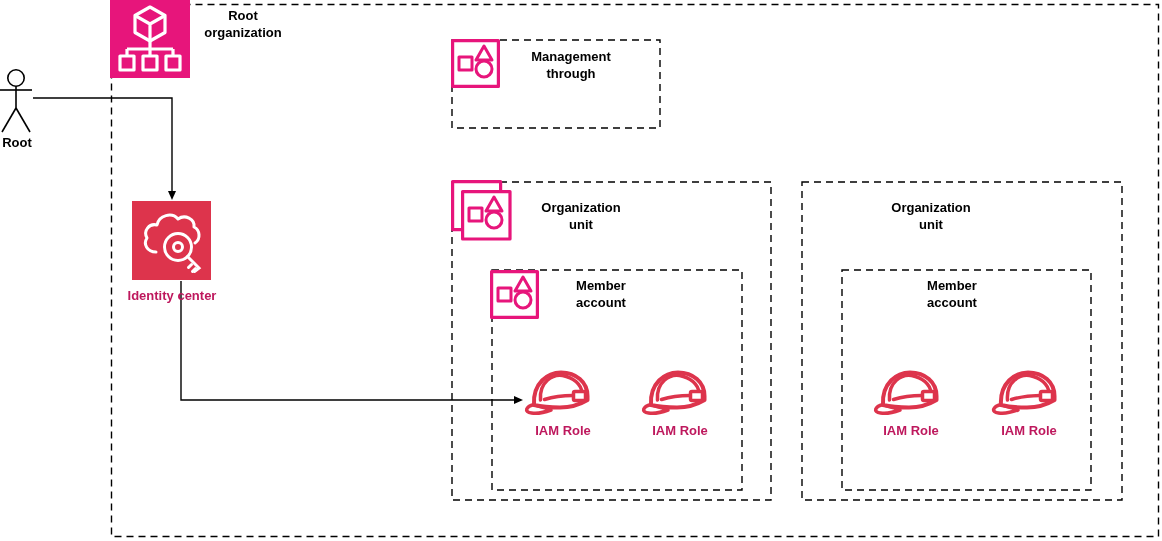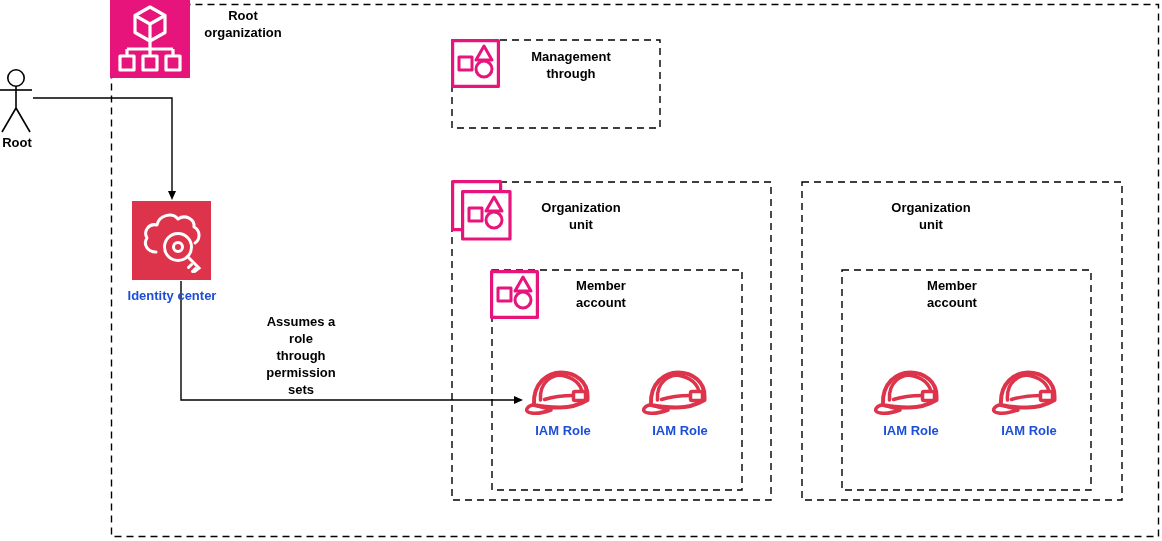--- a/index.html
+++ b/index.html
@@ -13,21 +13,21 @@
   .abs{position:absolute;}
   .lbl{
     position:absolute;
     font-size:13px;
     font-weight:bold;
     line-height:17px;
     text-align:center;
     white-space:pre-line;
     color:#000;
   }
-  .lbl.dark{color:#1d4ed8;}
+  .lbl.dark{color:#be185d;}
 </style>
 </head>
 <body>
 
 <div id="canvas">
 
   <svg class="abs" style="left:0;top:0" width="1162" height="541" viewBox="0 0 1162 541">
     <g fill="none" stroke="#000" stroke-width="1.4" stroke-dasharray="7,5">
       <rect x="111.5" y="4.5" width="1047" height="532"></rect>
       <rect x="452" y="40" width="208" height="88"></rect>
@@ -150,25 +150,20 @@
     </g>
   </svg>
 
   <div class="lbl" style="left:183px;top:7px;width:120px">Root
 organization</div>
 
   <div class="lbl" style="left:0;top:134px;width:34px">Root</div>
 
   <div class="lbl dark" style="left:112px;top:287px;width:120px">Identity center</div>
 
-  <div class="lbl" style="left:256px;top:313px;width:90px">Assumes a
-role
-through
-permission
-sets</div>
 
   <div class="lbl" style="left:506px;top:48px;width:130px">Management
 through</div>
 
   <div class="lbl" style="left:521px;top:199px;width:120px">Organization
 unit</div>
 
   <div class="lbl" style="left:541px;top:277px;width:120px">Member
 account</div>
 

